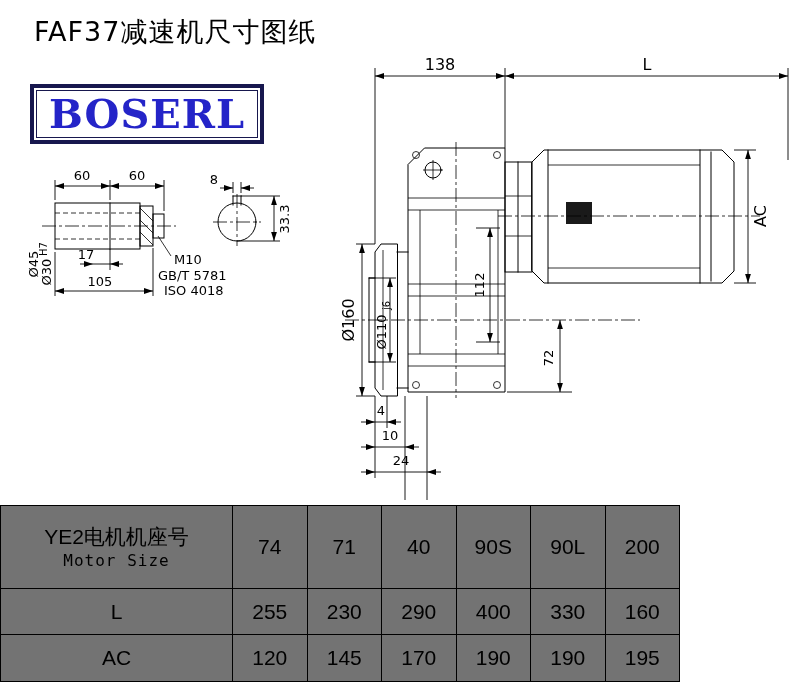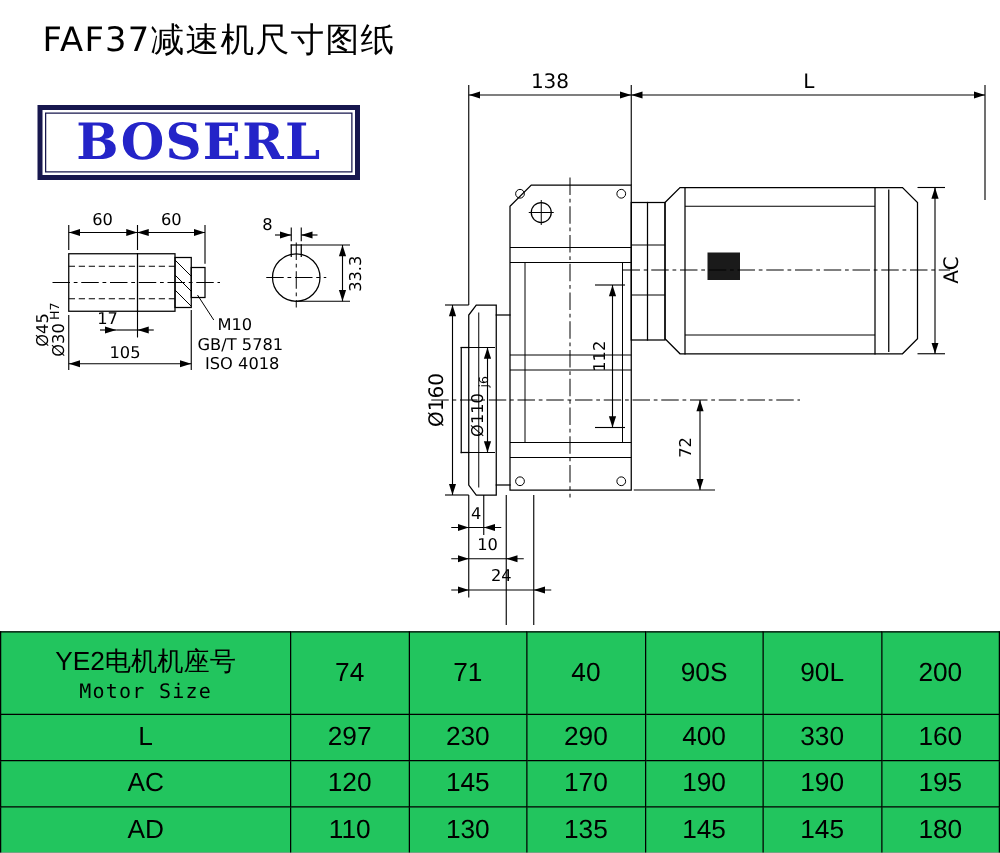--- a/index.html
+++ b/index.html
@@ -9,37 +9,37 @@
   }
   .title{
     position:absolute;left:34px;top:14px;font-size:27px;font-weight:normal;
     letter-spacing:1px;font-family:"DejaVu Sans",sans-serif;
   }
   .logo{
     position:absolute;left:30px;top:84px;border:4px solid #17174e;
     background:#fff;padding:2px;
   }
   .logo-inner{
-    border:1px solid #17174e;padding:0 24px;
+    border:1px solid #17174e;padding:0 12px;
     font-family:"DejaVu Serif",serif;font-weight:bold;font-size:40px;
     color:#2424c8;line-height:1.15;letter-spacing:1px;
   }
   svg.drawing{position:absolute;left:0;top:0;}
   svg .s{stroke:#000;stroke-width:1;fill:none;stroke-linecap:square;}
   svg .thin{stroke:#000;stroke-width:.8;fill:none;}
   svg .cl{stroke:#000;stroke-width:.8;fill:none;stroke-dasharray:14 3 3 3;}
   svg .hid{stroke:#000;stroke-width:.8;fill:none;stroke-dasharray:5 3;}
   svg .dim{stroke:#000;stroke-width:.9;fill:none;}
   svg text{font-family:"DejaVu Sans",sans-serif;font-size:15px;fill:#000;}
   svg text.f13{font-size:13px;}
   svg text.f16{font-size:16px;}
   svg text.f10{font-size:10px;}
   table.dim-table{
-    position:absolute;left:0;top:505px;width:800px;height:177px;
-    border-collapse:collapse;table-layout:fixed;background:#22c55e;
+    position:absolute;left:0;top:505px;width:680px;height:177px;
+    border-collapse:collapse;table-layout:fixed;background:#737373;
   }
   .dim-table td,.dim-table th{
     border:1px solid #000;text-align:center;vertical-align:middle;
     font-size:21px;font-weight:normal;padding:0;
   }
   .dim-table tr:first-child{height:66px;}
   .dim-table tr{height:37px;}
   .dim-table col.c0{width:232px;}
   .hdr-line1{font-size:21px;}
   .hdr-line2{font-family:"DejaVu Sans Mono",monospace;font-size:16px;letter-spacing:1px;}
@@ -285,39 +285,30 @@
       </th>
       <th>74</th>
       <th>71</th>
       <th>40</th>
       <th>90S</th>
       <th>90L</th>
       <th>200</th>
     </tr>
     <tr>
       <td>L</td>
-      <td>297</td>
+      <td>255</td>
       <td>230</td>
       <td>290</td>
       <td>400</td>
       <td>330</td>
       <td>160</td>
     </tr>
     <tr>
       <td>AC</td>
       <td>120</td>
       <td>145</td>
       <td>170</td>
       <td>190</td>
       <td>190</td>
       <td>195</td>
     </tr>
-    <tr>
-      <td>AD</td>
-      <td>110</td>
-      <td>130</td>
-      <td>135</td>
-      <td>145</td>
-      <td>145</td>
-      <td>180</td>
-    </tr>
   </tbody>
 </table>
 
 </body></html>

